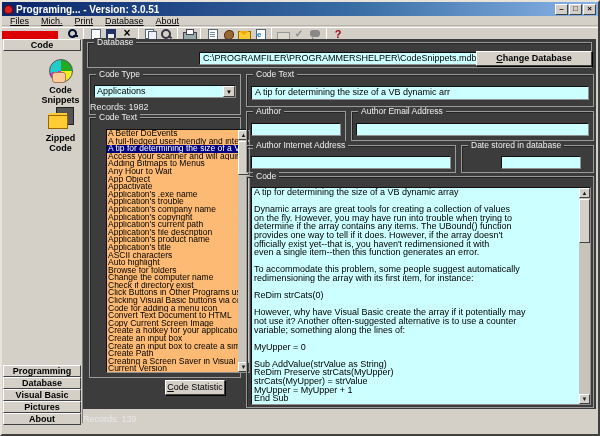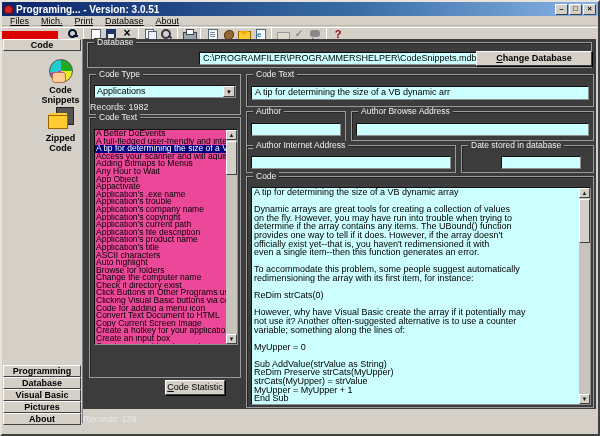--- a/index.html
+++ b/index.html
@@ -108,21 +108,21 @@
 
   .f-codetype{left:6px;top:35px;width:152px;height:41px;}
   .combo{position:absolute;left:4px;top:10px;width:142px;height:13px;background:#ccffff;
     border:1px solid;border-color:#101010 #909090 #909090 #101010;}
   .combo-text{position:absolute;left:2px;top:0;font-size:9px;line-height:11px;}
   .combo-btn{position:absolute;right:0;top:0;width:12px;height:11px;background:#d4d0c8;
     border:1px solid;border-color:#fff #404040 #404040 #fff;font-size:6px;line-height:10px;text-align:center;}
   .records1{left:0;top:27px;width:152px;}
 
   .f-list{left:6px;top:78px;width:152px;height:261px;}
-  .listbox{position:absolute;left:4px;top:11px;width:144px;height:216px;background:#ec4899;
+  .listbox{position:absolute;left:16px;top:11px;width:144px;height:244px;background:#fdba74;
     border:1px solid;border-color:#101010 #909090 #909090 #101010;overflow:hidden;}
   .listitems{position:absolute;left:0;top:0;width:132px;}
   .li{height:7.6px;font-size:8.5px;line-height:7.8px;color:#000;white-space:nowrap;overflow:hidden;padding-left:1px;}
   .li.sel{background:#000080;color:#fff;}
   .vscroll{position:absolute;right:0;top:0;bottom:0;width:11px;background:#c8c4bc;}
   .sb-btn{position:absolute;left:0;width:11px;height:10px;background:#d4d0c8;border:1px solid;
     border-color:#fff #404040 #404040 #fff;font-size:6px;line-height:9px;text-align:center;color:#222;}
   .sb-up{top:0;}
   .sb-down{bottom:0;}
   .sb-thumb{position:absolute;left:0;width:11px;background:#d4d0c8;border:1px solid;
@@ -285,21 +285,21 @@
           <div class="flabel">Code Text</div>
           <div class="field ctext-field">A tip for determining the size of a VB dynamic arr</div>
         </div>
 
         <div class="frame f-author">
           <div class="flabel">Author</div>
           <div class="field author-field"></div>
         </div>
 
         <div class="frame f-email">
-          <div class="flabel">Author Browse Address</div>
+          <div class="flabel">Author Email Address</div>
           <div class="field email-field"></div>
         </div>
 
         <div class="frame f-date">
           <div class="flabel">Date stored in database</div>
           <div class="field date-field"></div>
         </div>
 
         <div class="frame f-inet">
           <div class="flabel">Author Internet Address</div>

